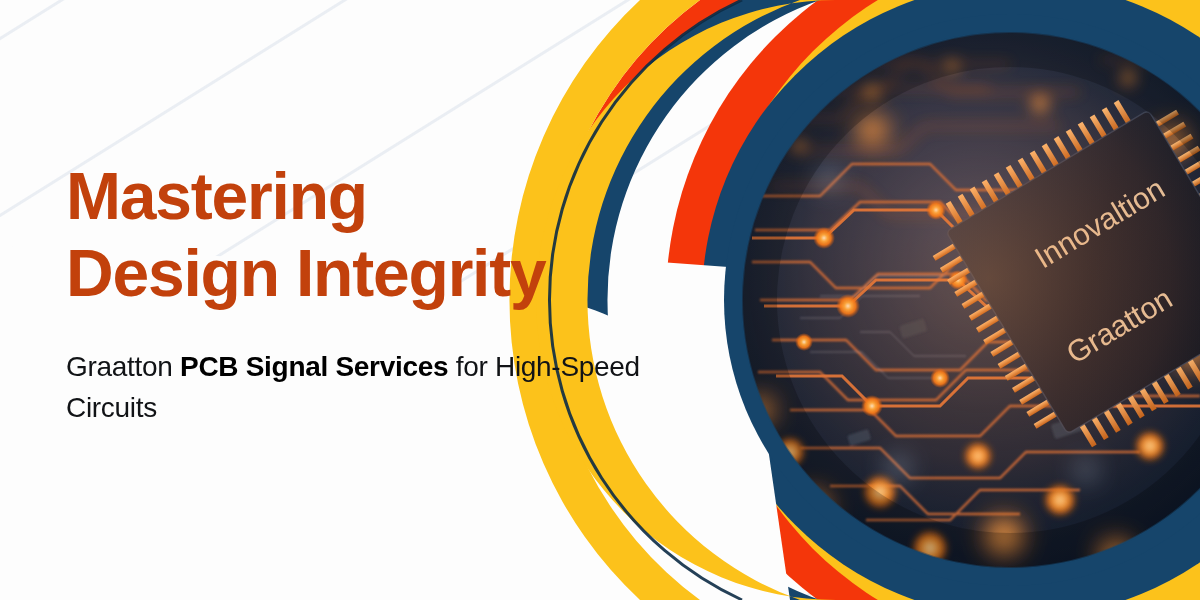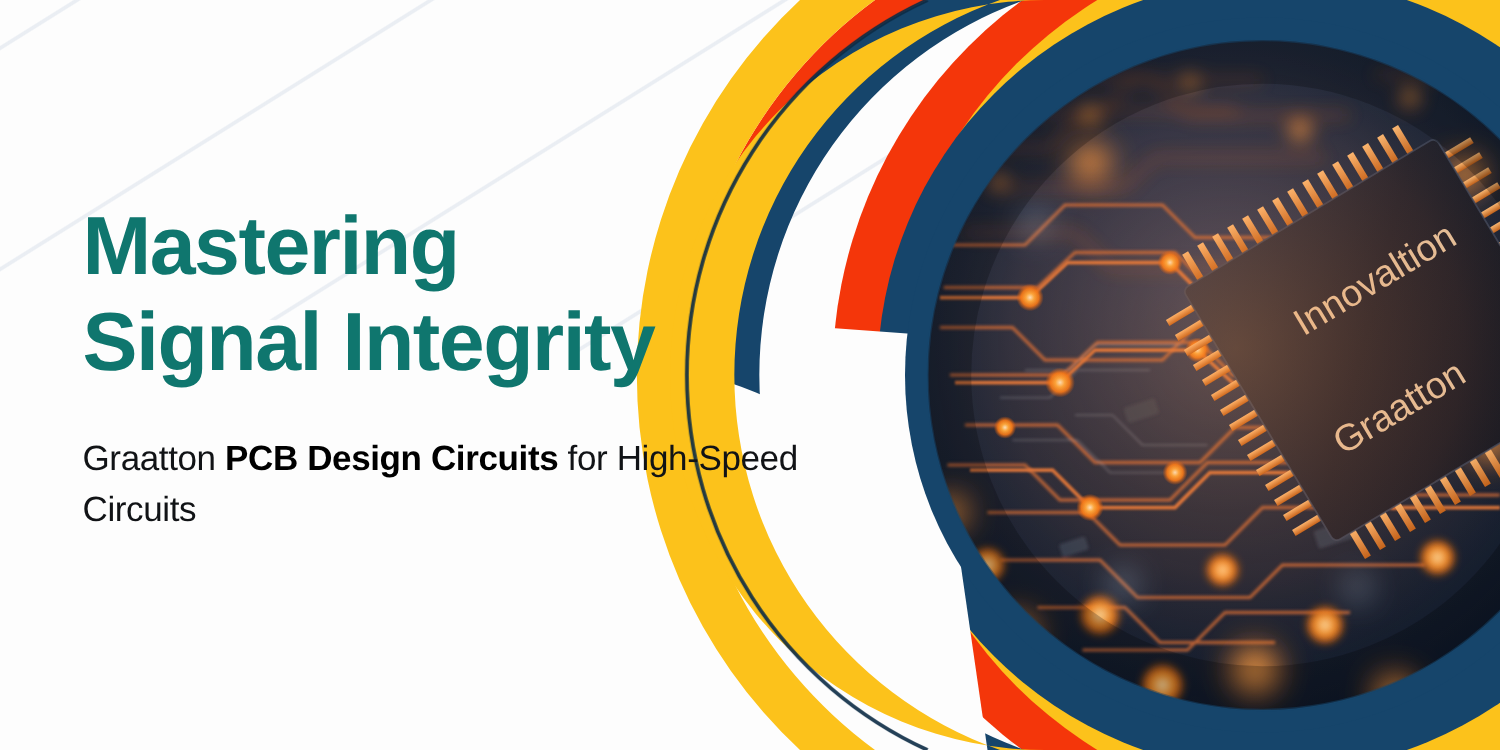--- a/index.html
+++ b/index.html
@@ -46,21 +46,21 @@
     top: 158px;
     width: 600px;
     z-index: 40;
   }
   .headline {
     margin: 0;
     font-size: 66px;
     line-height: 1.16;
     font-weight: bold;
     letter-spacing: -1.2px;
-    color: #0f766e;
+    color: #c2410c;
   }
   .headline .ln { display: block; }
   .subline {
     margin: 0;
     padding-top: 36px;
     font-size: 28px;
     line-height: 1.45;
     font-weight: normal;
     letter-spacing: -0.3px;
     color: #111316;
@@ -382,18 +382,18 @@
       <circle cx="1010" cy="300" r="268" fill="none" stroke="#16456b" stroke-width="2" opacity=".5"></circle>
 
       <path d="M 742 0 A 330 330 0 0 0 742 600" fill="none" stroke="#0c2b45" stroke-width="3" opacity=".9"></path>
 
     </g>
   </svg>
 
   <div class="text-block">
     <h1 class="headline">
       <span class="ln">Mastering</span>
-      <span class="ln">Signal Integrity</span>
+      <span class="ln">Design Integrity</span>
     </h1>
-    <p class="subline"><span>Graatton </span><b>PCB Design Circuits</b><span> for High-Speed Circuits</span></p>
+    <p class="subline"><span>Graatton </span><b>PCB Signal Services</b><span> for High-Speed Circuits</span></p>
   </div>
 
 </div>
 
 </body></html>

